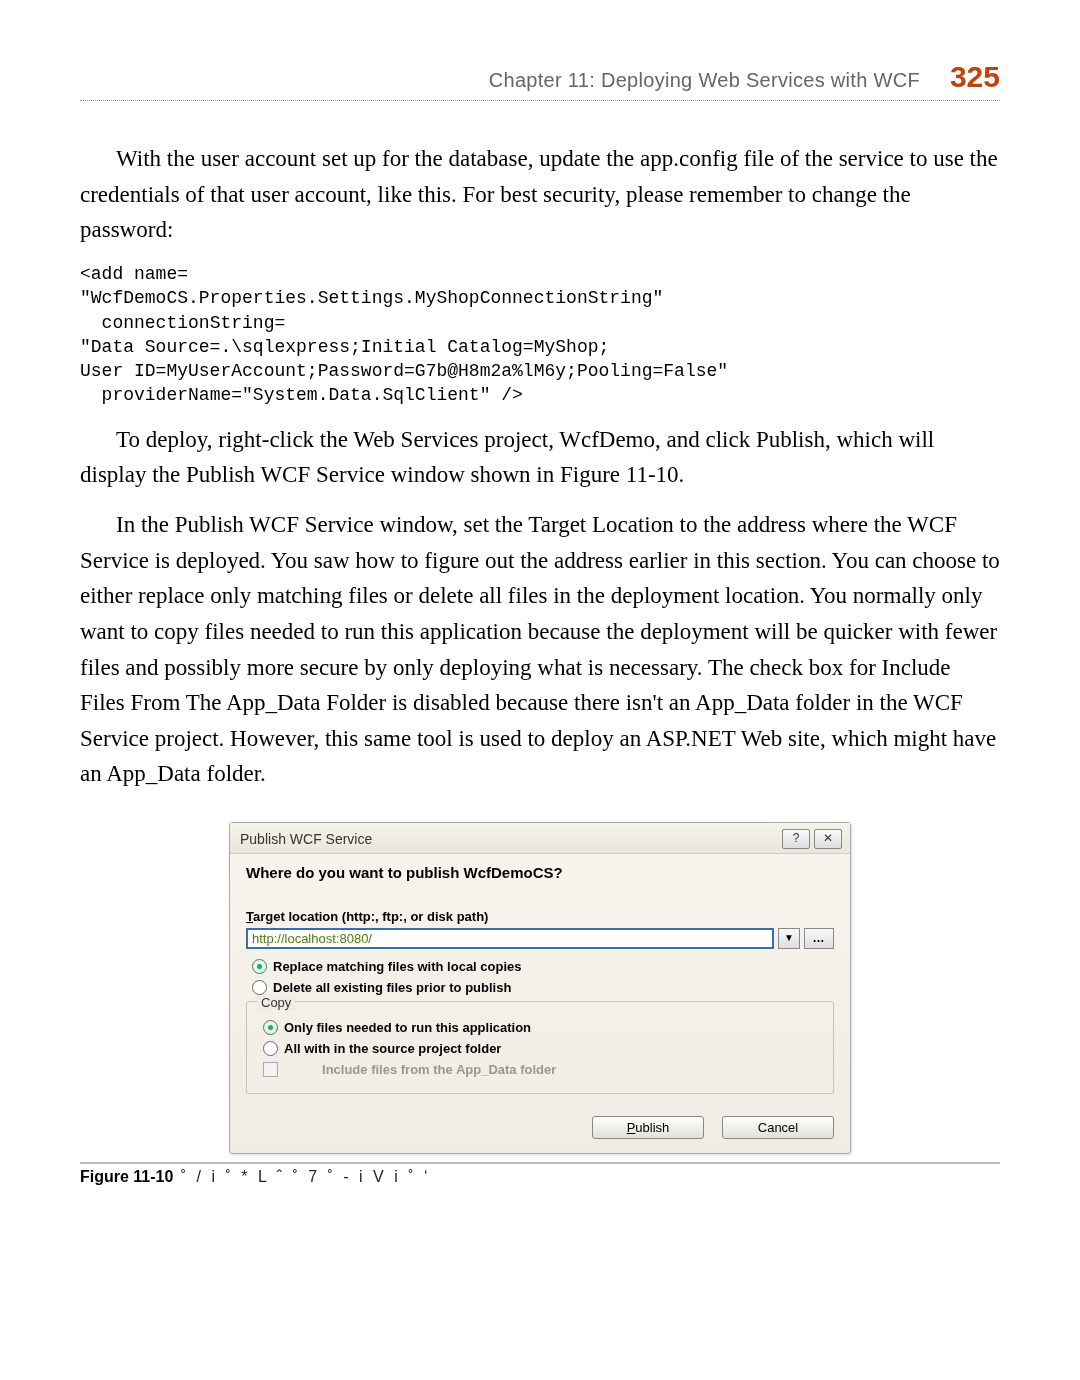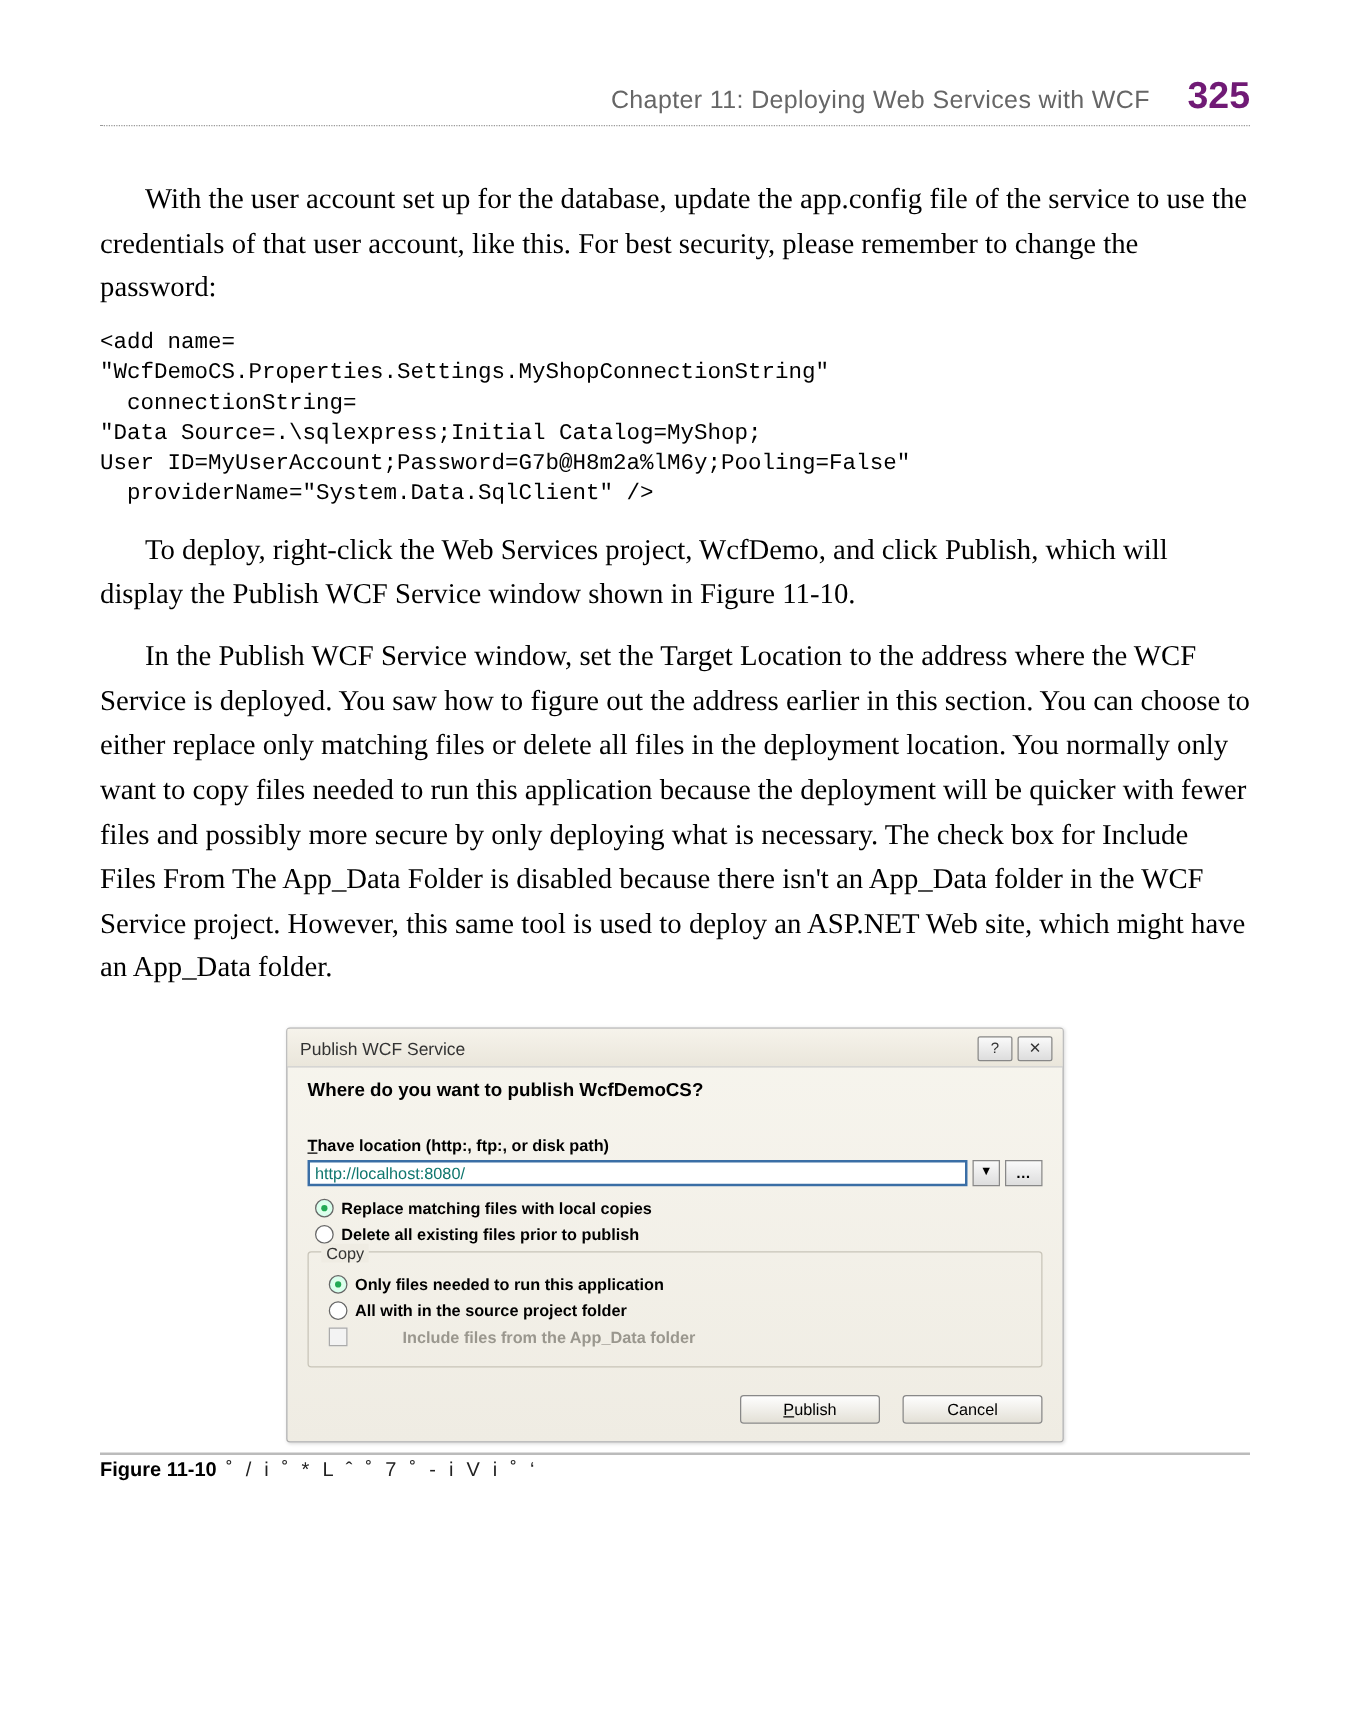--- a/index.html
+++ b/index.html
@@ -27,21 +27,21 @@
   .header .chapter {
     font-size: 20px;
     font-weight: 300;
     letter-spacing: 0.3px;
     color: #666;
     text-align: center;
   }
   .header .pagenum {
     font-size: 30px;
     font-weight: bold;
-    color: #701a75;
+    color: #c2410c;
     margin-left: 30px;
     font-family: Arial, sans-serif;
   }
   .body-text {
     font-size: 23px;
     line-height: 1.55;
     margin: 0 0 14px 0;
     text-align: left;
   }
   .body-text.indent {
@@ -109,21 +109,21 @@
   .lbl .u { text-decoration: underline; }
   .inputrow {
     display: flex;
     gap: 4px;
     margin-bottom: 10px;
   }
   .txtbox {
     flex: 1;
     border: 2px solid #3a6ea5;
     background: #fff;
-    color: #0f766e;
+    color: #4d7c0f;
     font-size: 13px;
     padding: 1px 4px;
     font-family: 'Segoe UI', Tahoma, sans-serif;
   }
   .dd {
     width: 20px;
     border: 1px solid #888;
     background: linear-gradient(#fafafa,#ddd);
     text-align: center;
     font-size: 10px;
@@ -233,21 +233,21 @@
         <span>Publish WCF Service</span>
         <div class="tbtns">
           <div class="tbtn">?</div>
           <div class="tbtn">✕</div>
         </div>
       </div>
       <div class="dlg-body">
         <div class="dlg-h">Where do you want to publish WcfDemoCS?</div>
 
         <div class="lbl">
-          <span class="u">T</span><span>have location (http:, ftp:, or disk path)</span>
+          <span class="u">T</span><span>arget location (http:, ftp:, or disk path)</span>
         </div>
         <div class="inputrow">
           <div class="txtbox">http://localhost:8080/</div>
           <div class="dd">▼</div>
           <div class="browse">…</div>
         </div>
 
         <div class="radio-row">
           <span class="radio sel"></span>
           <span><span class="u">R</span><span>eplace matching files with local copies</span></span>

